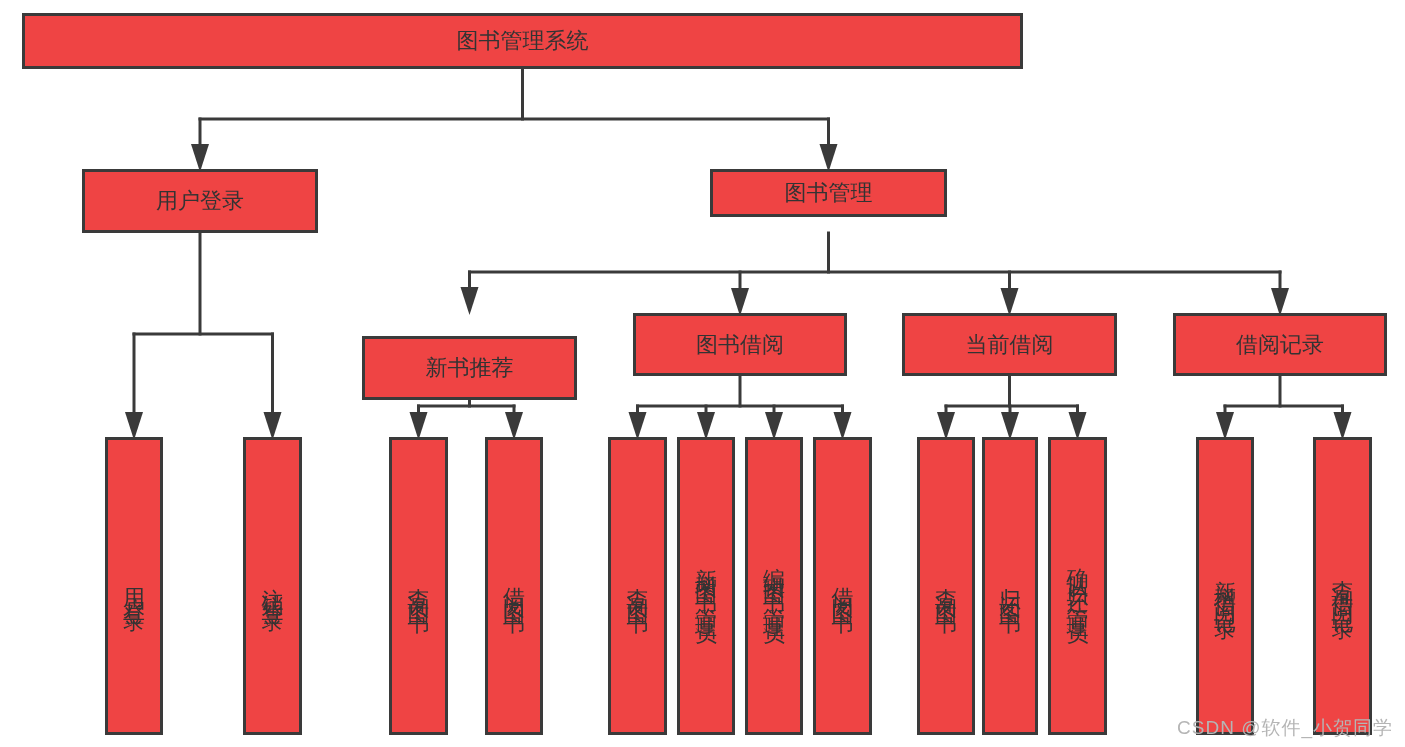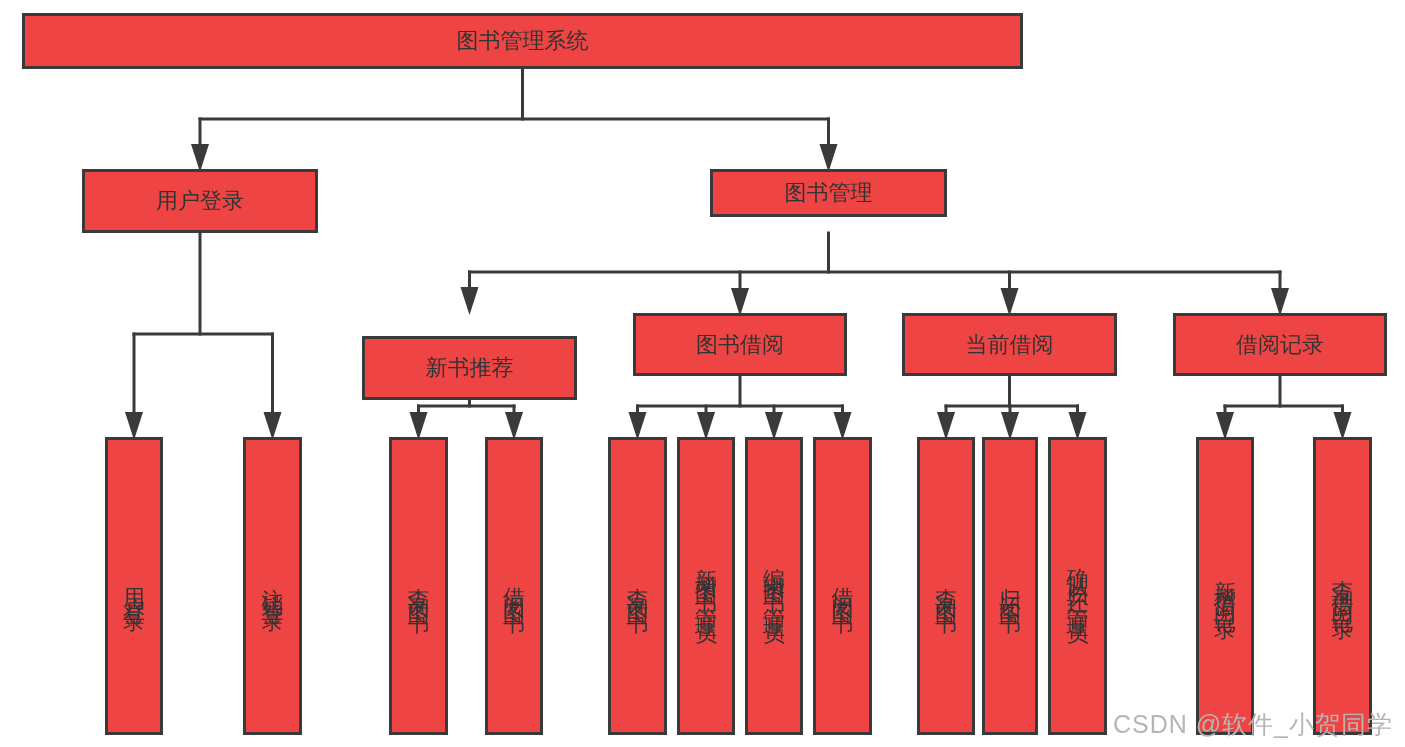--- a/index.html
+++ b/index.html
@@ -39,21 +39,21 @@
     writing-mode: vertical-rl;
     text-orientation: mixed;
     letter-spacing: 8px;
     white-space: normal;
     line-height: 1.0;
   }
   .watermark {
     position: absolute;
     right: 12px;
     bottom: 6px;
-    font-size: 25px;
+    font-size: 19px;
     z-index: 5;
     letter-spacing: 1px;
   }
 </style>
 </head>
 <body>
 
 <div class="canvas" id="canvas" style="background: rgb(255, 255, 255);">
   <svg id="connectors" width="1405" height="747" viewBox="0 0 1405 747">
       <line x1="522.5" y1="69" x2="522.5" y2="119" stroke="#3a3a3a" stroke-width="3" stroke-linecap="square"></line>

